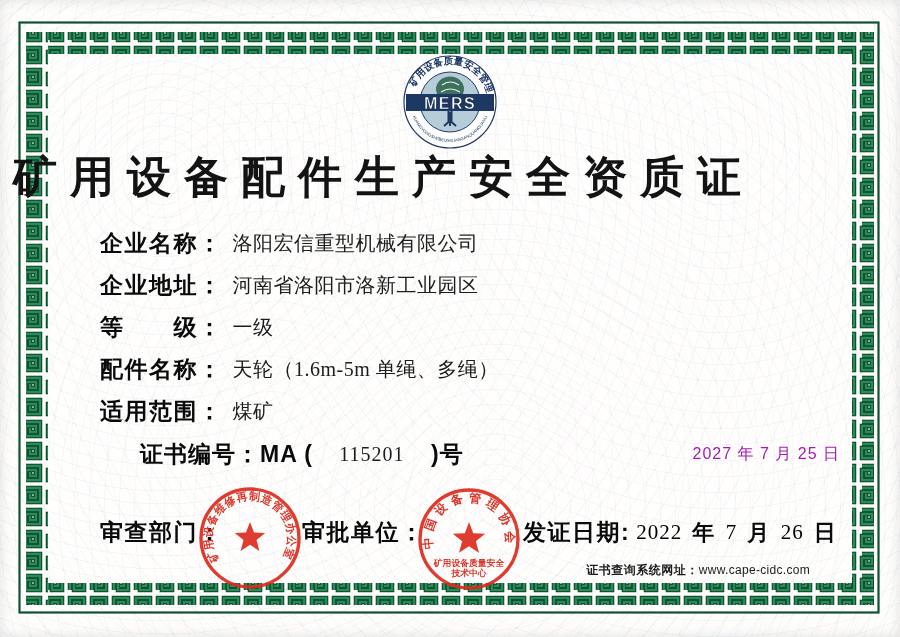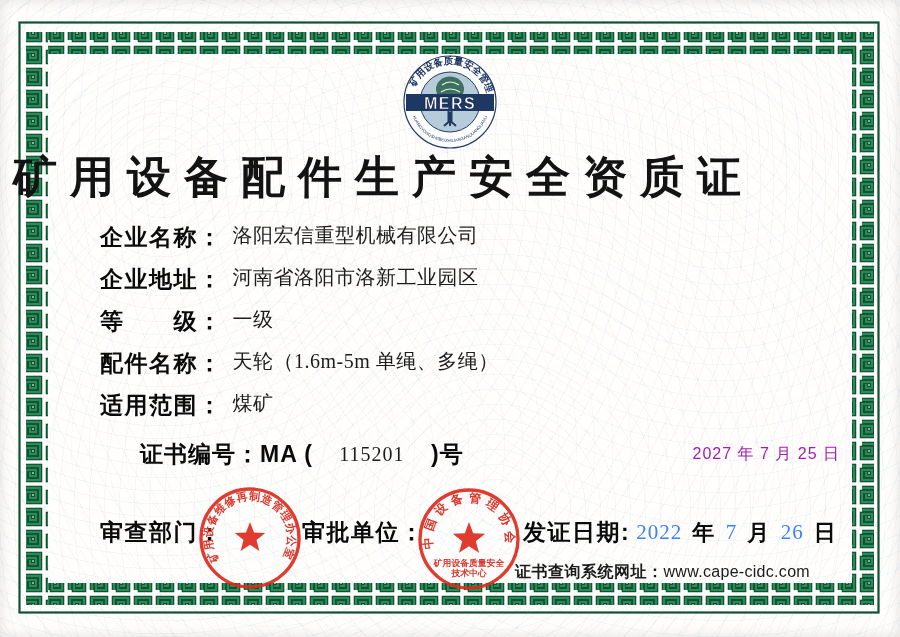--- a/index.html
+++ b/index.html
@@ -11,42 +11,42 @@
       repeating-radial-gradient(circle at 18% 28%, rgba(150,175,205,.10) 0 1px, transparent 1px 13px),
       repeating-radial-gradient(circle at 80% 22%, rgba(150,175,205,.09) 0 1px, transparent 1px 16px),
       repeating-radial-gradient(circle at 55% 80%, rgba(150,175,205,.09) 0 1px, transparent 1px 15px),
       repeating-radial-gradient(circle at 30% 70%, rgba(150,190,160,.07) 0 1px, transparent 1px 18px);}
   .border-svg{position:absolute;left:0;top:0;z-index:1;}
   .logo-svg{position:absolute;left:386px;top:52px;z-index:2;}
   .title{position:absolute;left:0;right:0;top:148px;z-index:2;
          font-size:44px;font-weight:900;color:#131313;letter-spacing:13px;white-space:nowrap;
          text-indent:13px;}
   .fields{position:absolute;left:100px;top:222px;z-index:2;}
-  .field-row{height:42px;display:flex;white-space:nowrap;}
+  .field-row{height:42px;display:flex;align-items:center;white-space:nowrap;}
   .flabel{font-size:23px;font-weight:bold;color:#0a0a0a;letter-spacing:1.5px;margin-right:10px;}
   .fvalue{font-size:20px;color:#1c1c1c;font-family:"Liberation Serif",serif;letter-spacing:.5px;}
   .cert-row{position:absolute;left:100px;top:433px;width:700px;height:42px;z-index:2;
             display:flex;align-items:center;justify-content:space-between;white-space:nowrap;margin-left:40px;}
   .cert-left,.cert-right{display:flex;align-items:center;}
   .bold-part{font-size:23px;font-weight:bold;color:#0a0a0a;letter-spacing:1px;}
   .cert-num{display:inline-block;width:118px;text-align:center;font-family:"Liberation Serif",serif;
             font-size:20px;color:#1c1c1c;letter-spacing:1px;}
   .serif-val{font-size:16px;color:#a21caf;font-family:Liberation Sans, sans-serif;margin-left:8px;letter-spacing:1px;}
   .footer-label{position:absolute;top:517px;z-index:2;font-size:23px;font-weight:bold;color:#0a0a0a;
                 letter-spacing:1.5px;white-space:nowrap;display:flex;align-items:center;}
   .lbl-review{left:100px;}
   .lbl-approve{left:302px;}
   .lbl-issue{left:523px;}
   .date-part-num{font-family:"Liberation Serif",serif;font-weight:normal;font-size:21px;
-                 color:#3b82f6;margin:0 6px;letter-spacing:1px;}
+                 color:#000000;margin:0 6px;letter-spacing:1px;}
   .date-part-cjk{font-size:22px;font-weight:bold;color:#0a0a0a;margin:0 4px;}
   .seal{position:absolute;z-index:3;}
   .seal-review{left:196px;top:484px;}
   .seal-approve{left:413px;top:486px;}
-  .website{position:absolute;right:90px;top:562px;z-index:2;font-size:16px;color:#1b1b1b;
+  .website{position:absolute;right:90px;top:562px;z-index:2;font-size:12px;color:#1b1b1b;
            font-weight:600;letter-spacing:.5px;white-space:nowrap;}
   .website .url{font-weight:500;letter-spacing:.3px;}
 </style>
 </head>
 <body>
 
 <div class="stage">
 
   <svg class="border-svg" width="900" height="637">
     <defs>

